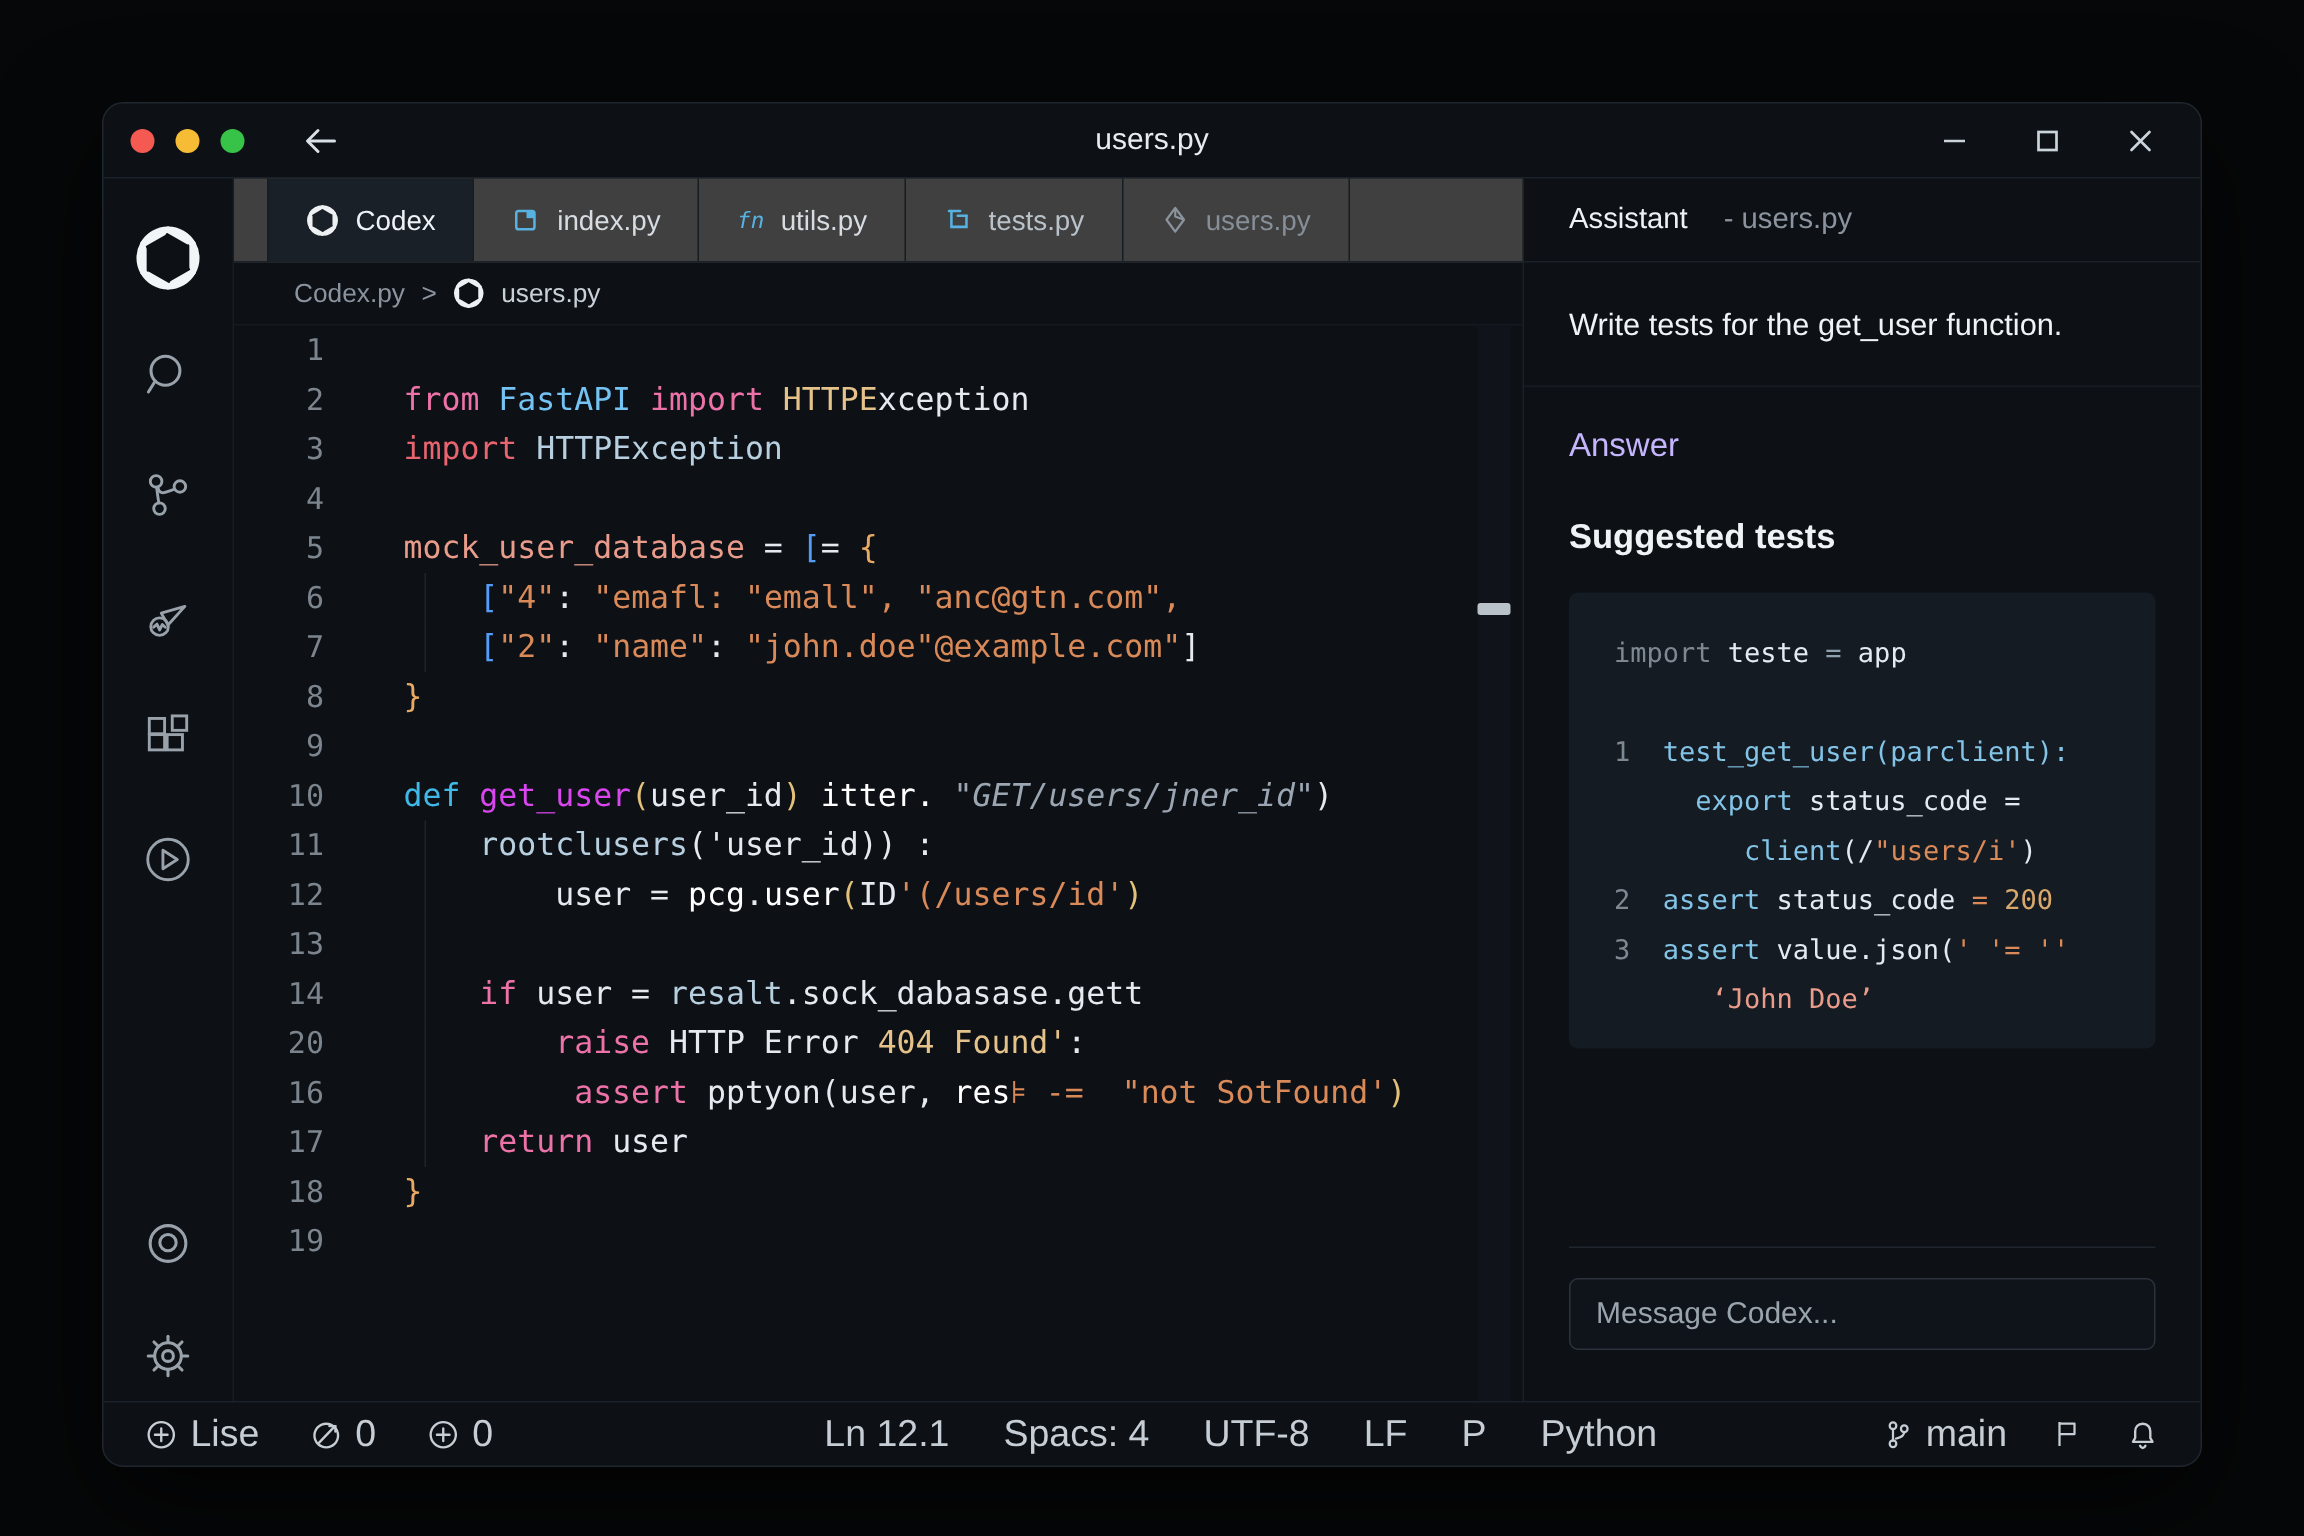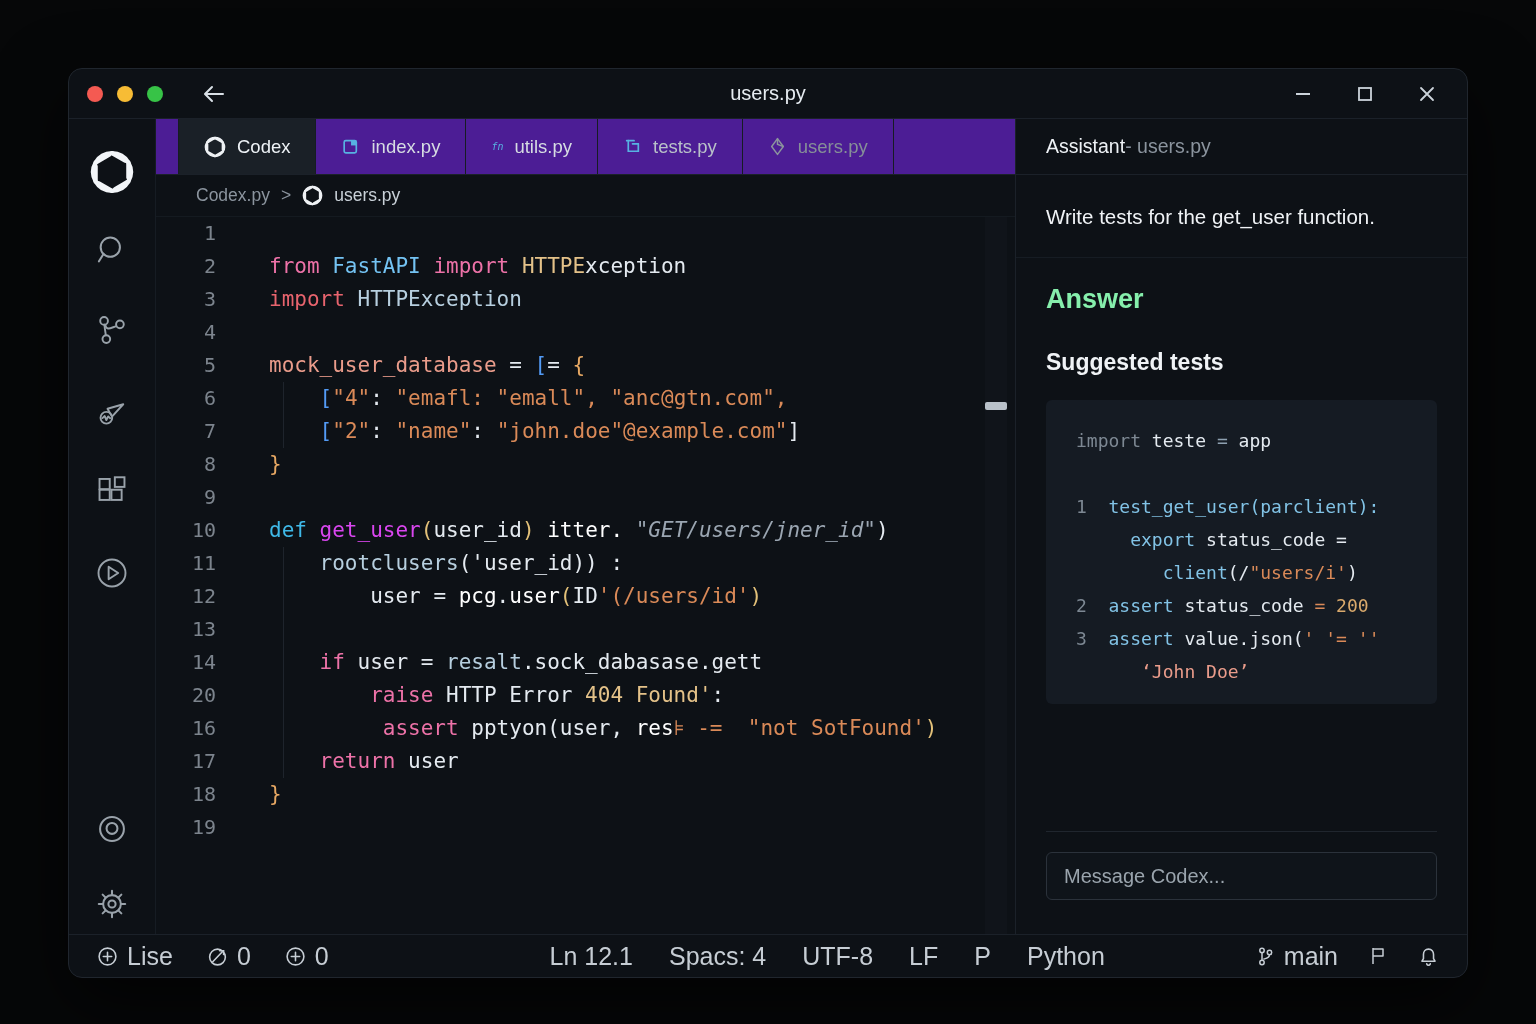--- a/index.html
+++ b/index.html
@@ -18,27 +18,27 @@
   .wc{display:flex;align-items:center;justify-content:center;width:20px;height:20px;}
   
   .main{flex:1;display:flex;min-height:0;}
   .activity{width:87px;flex:0 0 auto;border-right:1px solid #161c23;display:flex;flex-direction:column;align-items:center;padding-top:30px;box-sizing:border-box;}
   .act-ic{color:#99a2aa;margin-bottom:46px;display:flex;align-items:center;justify-content:center;}
   .act-ic.logo{color:#f2f5f8;margin-bottom:38px;}
   .act-spacer{margin-top:auto;}
   .act-ic.b1{margin-bottom:40px;} .act-ic.b2{margin-bottom:12px;}
   
   .editorcol{flex:1;display:flex;flex-direction:column;min-width:0;position:relative;}
-  .tabbar{height:55px;flex:0 0 auto;display:flex;align-items:stretch;padding-left:22px;border-bottom:1px solid #1b2129;background:#4c1d95;}
+  .tabbar{height:55px;flex:0 0 auto;display:flex;align-items:stretch;padding-left:22px;border-bottom:1px solid #1b2129;background:#404040;}
   .tab{display:flex;align-items:center;gap:11px;padding:0 25px;font-size:18.5px;color:#d6dce2;border-right:1px solid #161c23;cursor:default;}
   .tab.active{background:#1a2027;color:#eef2f6;border-left:1px solid #161c23;}
   .tab.dim{color:#b9c1c9;}
   .tab.dimmer{color:#868f98;}
   .tabicon{display:flex;align-items:center;}
-  .fnicon{font-family:"DejaVu Sans Mono",monospace;font-size:10px;font-style:italic;color:#57b2e2;}
+  .fnicon{font-family:"DejaVu Sans Mono",monospace;font-size:15px;font-style:italic;color:#57b2e2;}
   .breadcrumb{height:41px;flex:0 0 auto;display:flex;align-items:center;gap:11px;padding-left:40px;color:#8b949e;font-size:17.5px;border-bottom:1px solid #141a20;}
   .bc-file{color:#c9d1d8;}
   .bc-logo{color:#eef1f4;display:flex;align-items:center;}
   
   .codewrap{flex:1;position:relative;font-family:"DejaVu Sans Mono",monospace;font-size:21px;overflow:hidden;}
   .cl{height:33px;line-height:33px;position:relative;white-space:pre;}
   .cl .g{position:absolute;left:0;width:60px;text-align:right;color:#7c848d;font-size:20px;}
   .cl .ct{position:absolute;left:113px;}
   .cl .ig{position:absolute;left:127px;top:0;bottom:0;width:1px;background:#1e242c;}
   
@@ -47,23 +47,23 @@
   .tk-salmon{color:#ea9c8b;} .tk-str{color:#da8a58;} .tk-brace{color:#e8a964;}
   .tk-brkt{color:#539bf5;} .tk-paren{color:#e3c179;} .tk-cy{color:#ffffff;}
   .tk-defc{color:#3fb9e8;} .tk-fn{color:#d946ef;} .tk-ital{color:#9ba6b2;font-style:italic;}
   .tk-gray{color:#7d8893;} .tk-slate{color:#8ea0b0;} .tk-cy2{color:#82c3e6;} .tk-tan2{color:#d9a96c;}
   .vtrack{position:absolute;top:0;bottom:0;right:8px;width:22px;background:#10141a;}
   .vthumb{position:absolute;top:185px;left:0;width:22px;height:8px;background:#b9c1c9;border-radius:2px;}
   
   .assistant{width:452px;flex:0 0 auto;border-left:1px solid #1b2129;display:flex;flex-direction:column;box-sizing:border-box;}
   .as-head{height:55px;flex:0 0 auto;display:flex;align-items:center;padding-left:30px;font-size:19.5px;border-bottom:1px solid #1b2129;}
   .as-head .t1{color:#eef2f6;}
-  .as-head .t2{color:#8b949e;margin-left:0;}
+  .as-head .t2{color:#8b949e;margin-left:24px;}
   .as-prompt{padding:30px 30px 28px;font-size:20.5px;color:#f0f3f6;border-bottom:1px solid #161c23;}
-  .as-answer{padding:26px 30px 0;font-size:27px;font-weight:bold;color:#86efac;}
+  .as-answer{padding:26px 30px 0;font-size:22px;font-weight:normal;color:#c4b5fd;}
   .as-sub{padding:34px 30px 0;font-size:23px;font-weight:bold;color:#f0f3f6;}
   .as-block{margin:24px 30px 0;background:#151b23;border-radius:6px;padding:24px 10px 16px 30px;font-family:"DejaVu Sans Mono",monospace;font-size:18px;}
   .as-block .cl{height:33px;line-height:33px;}
   .as-bottom{margin-top:auto;padding-bottom:34px;}
   .as-div{margin:0 30px 20px;border-top:1px solid #20262e;}
   .as-inputbox{margin:0 30px;height:48px;border:1px solid #2b323b;border-radius:6px;background:#0f141a;display:flex;align-items:center;padding:0 15px;box-sizing:border-box;}
   .as-inputbox input{flex:1;background:transparent;border:none;outline:none;color:#e6edf3;font-size:20px;font-family:"Liberation Sans",sans-serif;}
   .as-inputbox input::placeholder{color:#9aa4ad;opacity:1;}
   
   .statusbar{height:43px;flex:0 0 auto;border-top:1px solid #1b2129;display:flex;align-items:center;padding:0 28px;font-size:25px;color:#c6cdd4;box-sizing:border-box;}

